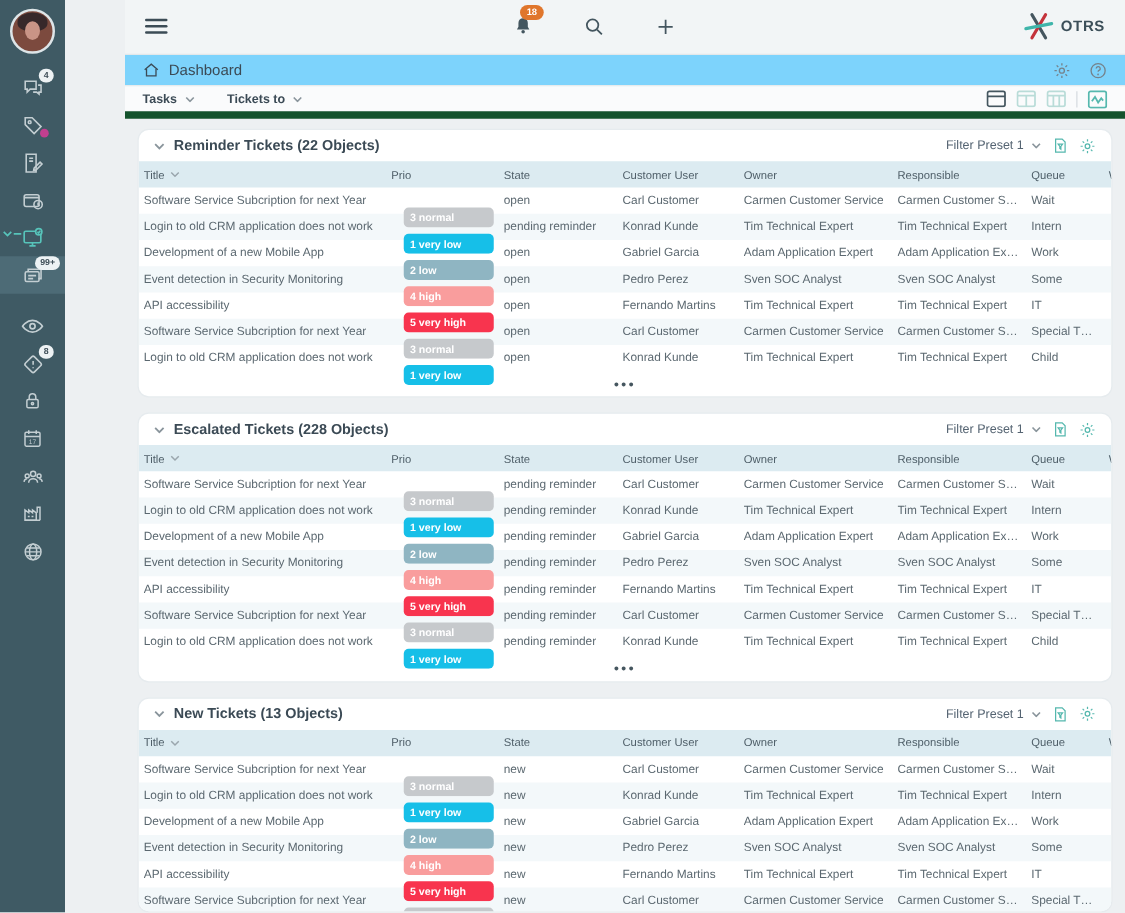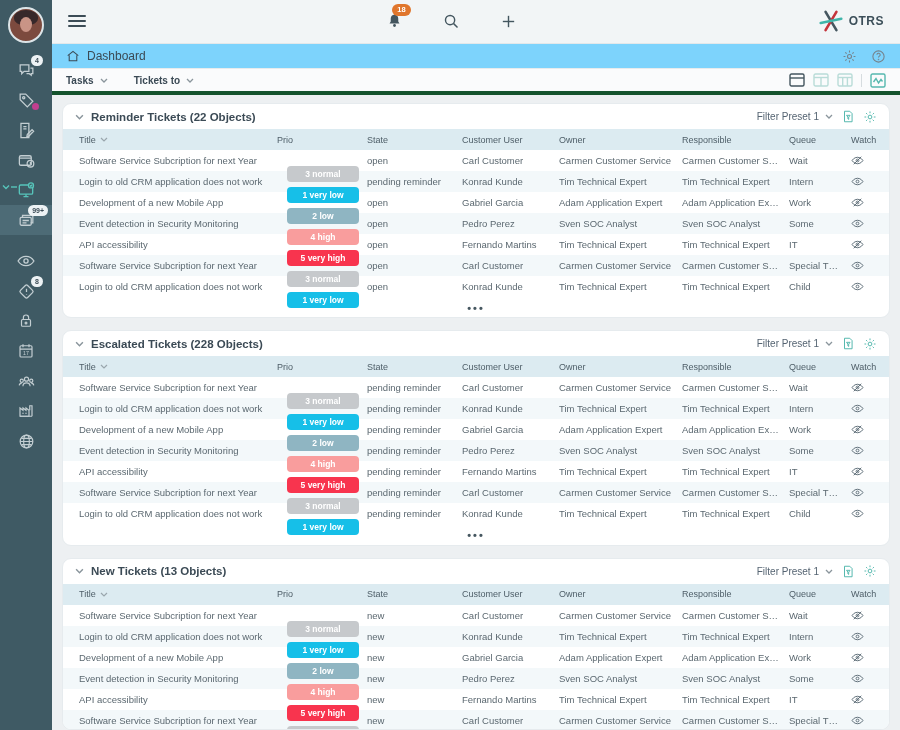--- a/index.html
+++ b/index.html
@@ -2,21 +2,21 @@
 <html><head>
 <meta charset="utf-8">
 <style>
   html,body{margin:0;padding:0;}
   body{
     width:900px;height:730px;overflow:hidden;
     font-family:"Liberation Sans", sans-serif;
     background:#edf0f2;color:#5b6870;
     -webkit-font-smoothing:antialiased;
   }
-  .app{display:flex;width:900px;height:730px;}
+  .app{display:flex;width:900px;height:730px;gap:48px;}
 
   
   .sidebar{width:52px;min-width:52px;height:730px;background:#3f5a64;display:flex;flex-direction:column;align-items:center;padding-top:7px;box-sizing:border-box;}
   .avatar{width:32px;height:32px;border-radius:50%;border:2px solid #dde5e8;background:#7c4a3e;position:relative;overflow:hidden;margin-bottom:12px;cursor:pointer;}
   .avatar::before{content:'';position:absolute;top:1px;left:4px;right:4px;height:15px;border-radius:50% 50% 42% 42%;background:#37282a;}
   .avatar::after{content:'';position:absolute;top:8px;left:10px;width:12px;height:15px;border-radius:50%;background:#c99486;}
   .side-item{width:52px;height:30px;display:flex;align-items:center;justify-content:center;position:relative;cursor:pointer;}
   .side-item svg{stroke:#c3ced2;}
   .side-item.teal svg{stroke:#57c4ba;}
   .side-item.active{background:#4d6b76;}
@@ -35,41 +35,41 @@
   .top-icon{position:relative;cursor:pointer;display:flex;align-items:center;}
   .notif-badge{position:absolute;top:-8px;left:6px;background:#e0762c;color:#fff;font-size:7.5px;font-weight:bold;border-radius:9px;padding:2px 5px;line-height:1;}
   .logo{display:flex;align-items:center;gap:5px;cursor:pointer;}
   .logo-text{font-size:12px;font-weight:bold;color:#3c4f59;letter-spacing:0.5px;}
 
   .crumbrow{height:26px;background:#7dd3fc;border-bottom:1px solid #e7ebed;display:flex;align-items:center;padding:0 14px;box-sizing:border-box;}
   .crumb{display:flex;align-items:center;gap:7px;font-size:12px;color:#3b4a55;}
   .crumb-right{margin-left:auto;display:flex;align-items:center;gap:14px;}
   .crumb-right svg{cursor:pointer;}
 
-  .toolrow{height:26px;background:#fafbfc;border-bottom:4px solid #14532d;display:flex;align-items:center;padding:0 14px;box-sizing:border-box;}
+  .toolrow{height:26px;background:#fafbfc;border-bottom:6px solid #14532d;display:flex;align-items:center;padding:0 14px;box-sizing:border-box;}
   .dropdown{display:flex;align-items:center;gap:6px;font-size:10px;font-weight:bold;color:#3b4a55;cursor:pointer;margin-right:26px;}
   .tool-right{margin-left:auto;display:flex;align-items:center;gap:8px;}
   .tool-right .vdiv{width:1px;height:13px;background:#d6dcdf;}
   .tool-right svg{cursor:pointer;}
 
   
   .content{padding:8px 10px 0 10px;display:flex;flex-direction:column;gap:12px;overflow:hidden;}
   .card{background:#fff;border:1px solid #e6ebee;border-radius:9px;overflow:hidden;}
   .card-head{height:25px;display:flex;align-items:center;padding:0 12px;box-sizing:border-box;}
   .card-title{display:flex;align-items:center;gap:7px;font-size:11.5px;font-weight:bold;color:#3b4a55;cursor:pointer;}
   .card-filter{margin-left:auto;display:flex;align-items:center;gap:8px;}
   .filter-label{font-size:10px;color:#556472;cursor:pointer;display:flex;align-items:center;gap:6px;}
   .card-filter svg{cursor:pointer;}
 
-  .trow{display:grid;grid-template-columns:198px 90px 95px 97px 123px 107px 62px 1fr;align-items:center;height:21px;padding-left:16px;box-sizing:border-box;}
+  .trow{display:grid;grid-template-columns:198px 90px 95px 97px 123px 107px 62px 1fr;align-items:center;height:21px;padding-left:4px;box-sizing:border-box;}
   .thead-row{background:#dcebf1;}
   .th{font-size:9px;color:#4e5e68;display:flex;align-items:center;gap:4px;cursor:pointer;white-space:nowrap;}
   .td{font-size:9.5px;color:#5b6870;white-space:nowrap;overflow:hidden;text-overflow:ellipsis;padding-right:8px;}
   .trow.alt{background:#f3f8fa;}
-  .prio-badge{display:inline-block;width:62px;text-align:center;padding:3px 5px;border-radius:4px;color:#fff;font-size:8.5px;font-weight:bold;margin-left:10px;margin-top:27px;}
+  .prio-badge{display:inline-block;width:62px;text-align:left;padding:3px 5px;border-radius:4px;color:#fff;font-size:8.5px;font-weight:bold;margin-left:10px;margin-top:27px;}
   .watch-cell{display:flex;align-items:center;}
   .dots-row{height:22px;display:flex;align-items:center;justify-content:center;font-size:11px;font-weight:bold;letter-spacing:2px;color:#45565f;cursor:pointer;}
 </style>
 </head>
 <body>
 
 <div class="app">
 
   <aside class="sidebar">
     <div class="avatar"></div>

